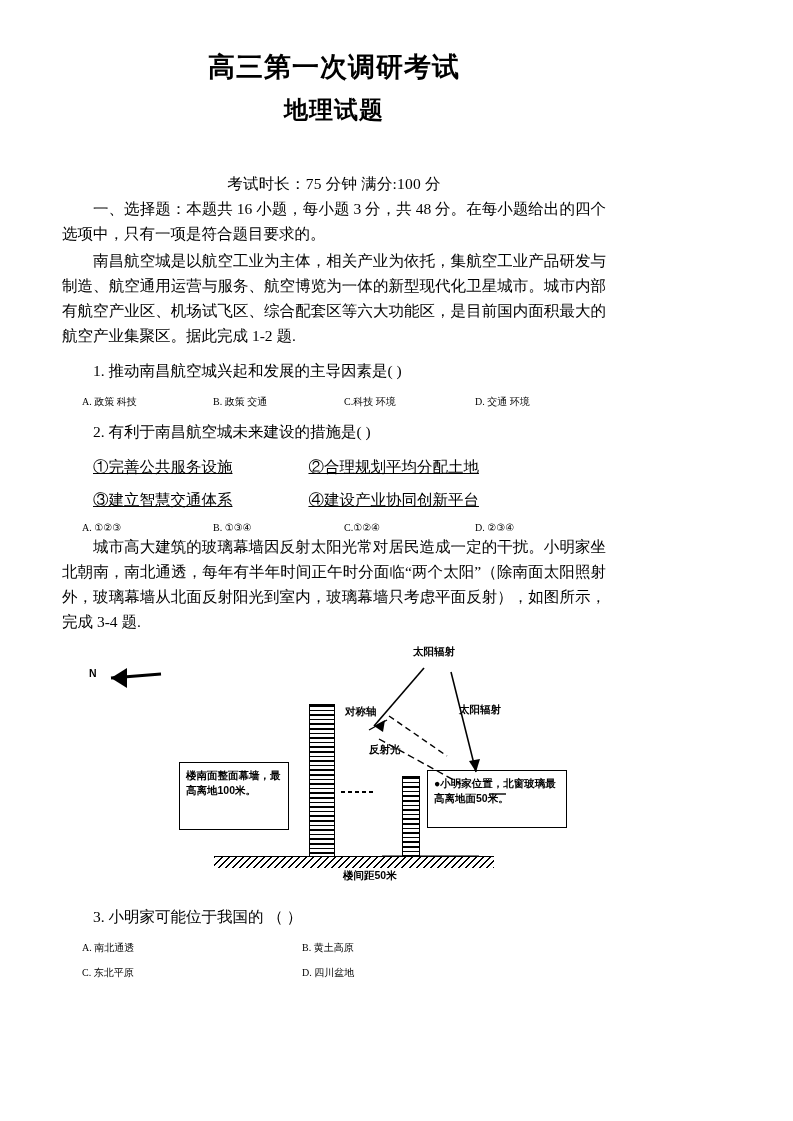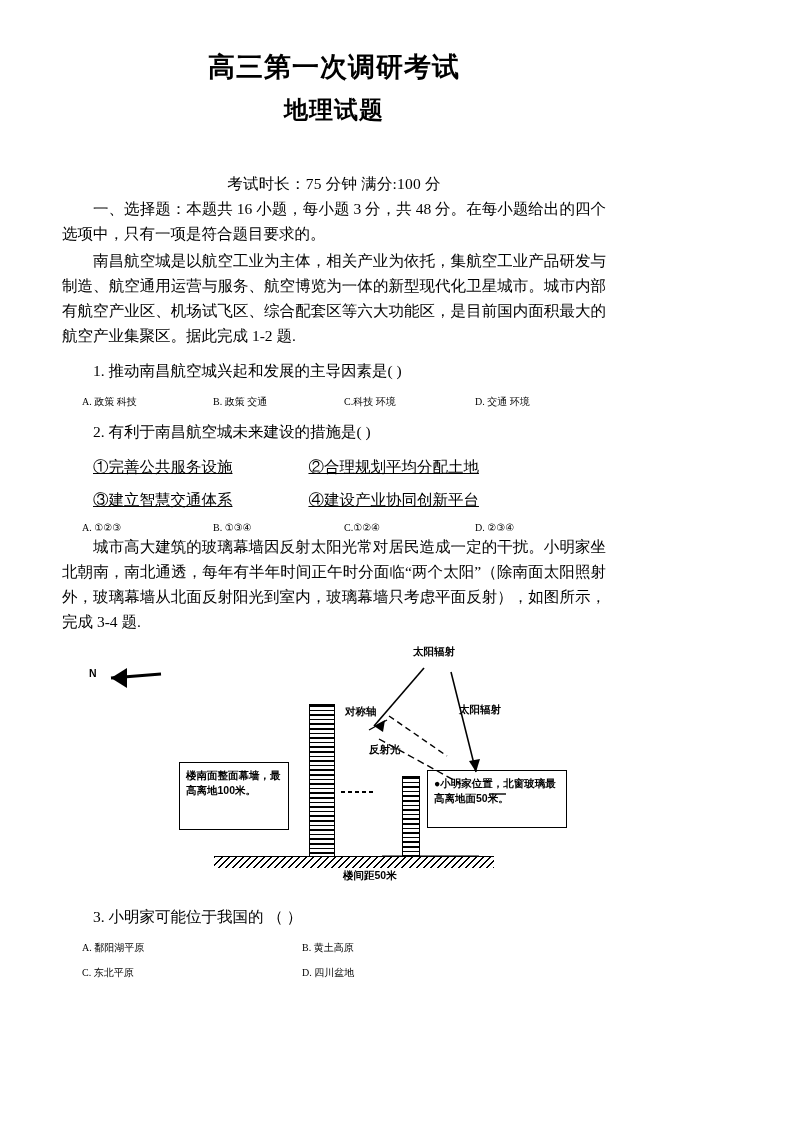--- a/index.html
+++ b/index.html
@@ -210,21 +210,21 @@
       <div class="fig-box" style="left:358px; top:126px; width:140px; height:58px;">●小明家位置，北窗玻璃最高离地面50米。</div>
 
       <div class="ground" style="left:145px; top:212px; width:280px; height:11px;"></div>
 
       <div class="fig-label" style="left:274px; top:224px;">楼间距50米</div>
     </div>
   </div>
 
   <div class="q-line">3.  小明家可能位于我国的 （    ）</div>
   <div class="opts opts2">
-    <span class="op">A. 鄱阳湖平原</span>
+    <span class="op">A. 南北通透</span>
     <span class="op">B. 黄土高原</span>
   </div>
   <div class="opts opts2">
     <span class="op">C.  东北平原</span>
     <span class="op">D.  四川盆地</span>
   </div>
 
 </div>
 
 </body></html>

